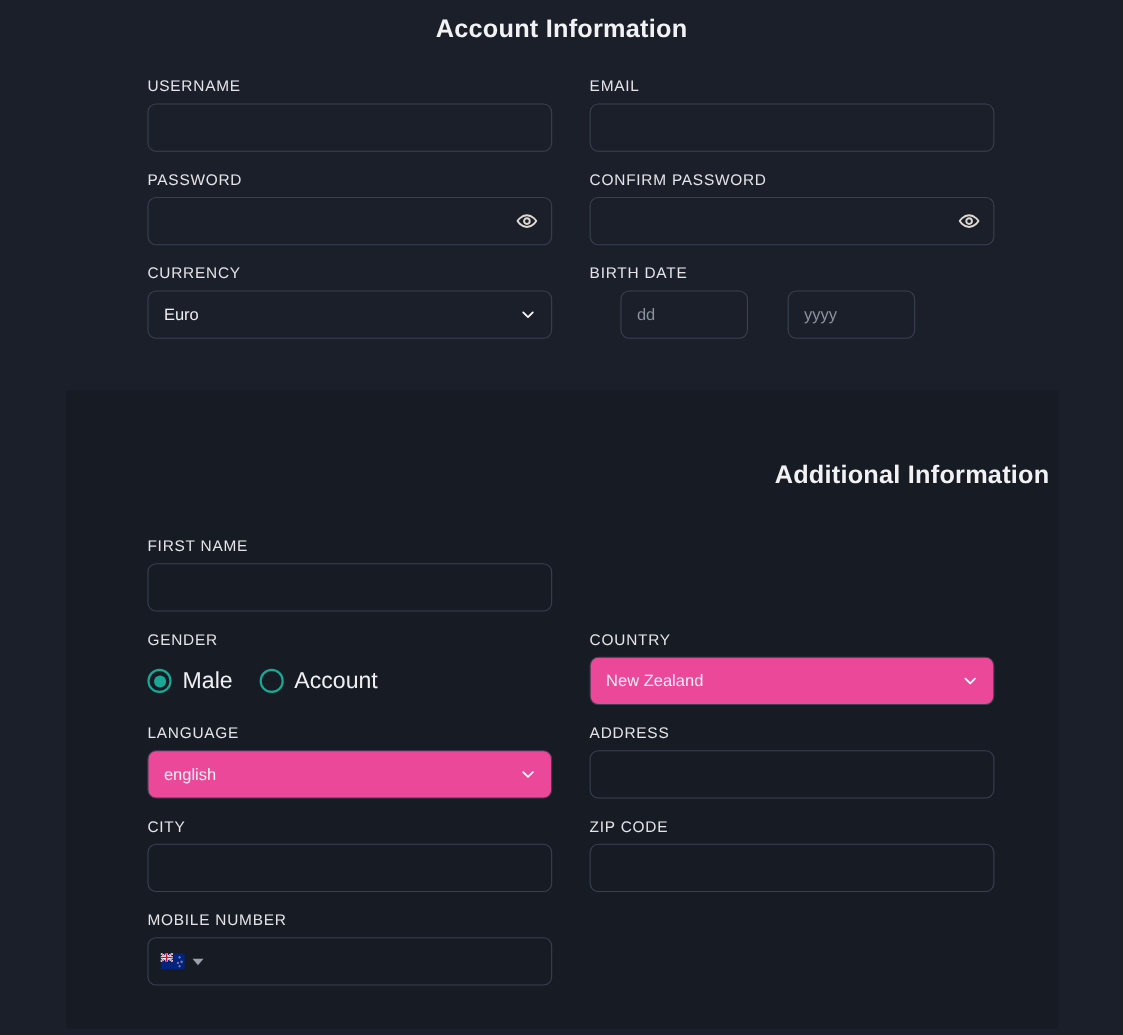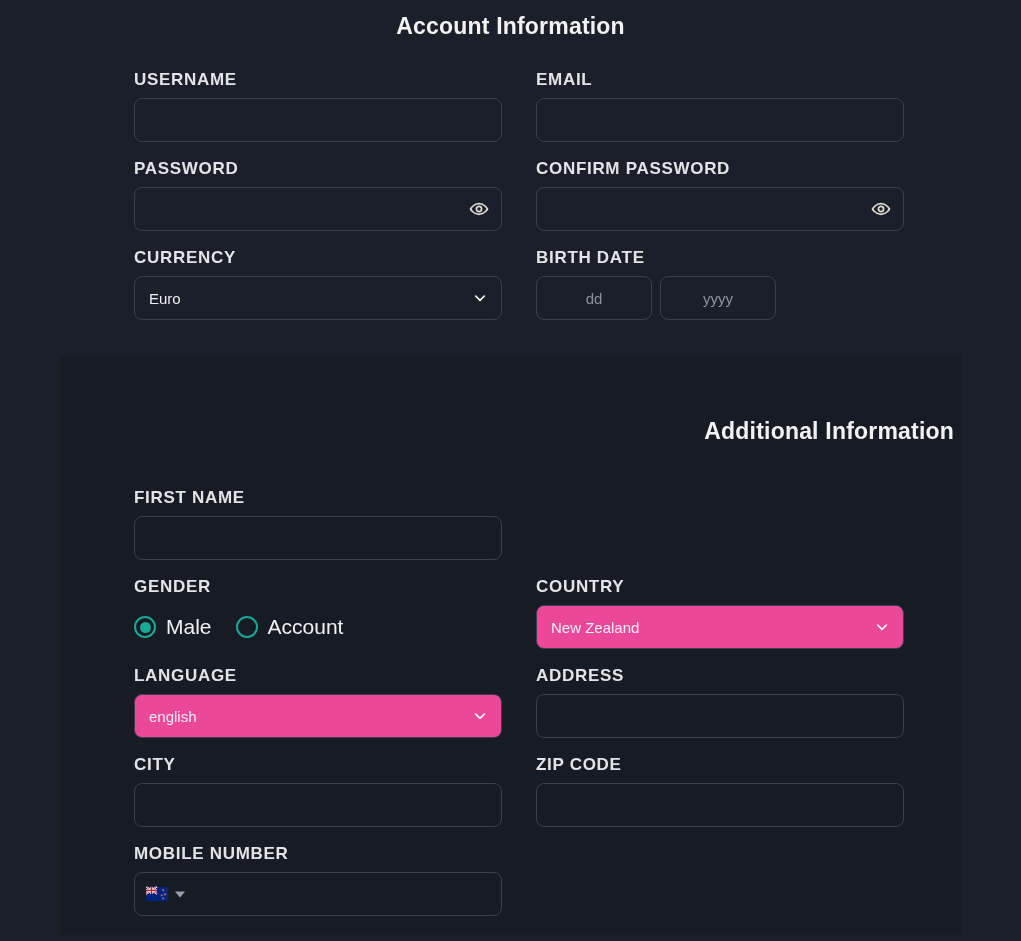--- a/index.html
+++ b/index.html
@@ -82,22 +82,22 @@
     margin-bottom: 17px;
   }
 
   .col {
     width: 368px;
     flex: 0 0 368px;
   }
 
   .label {
     display: block;
-    font-size: 17px;
-    font-weight: bold;
+    font-size: 14px;
+    font-weight: normal;
     letter-spacing: 0.7px;
     color: #e4e4e8;
     margin-bottom: 8px;
     text-transform: uppercase;
   }
 
   .field-wrap {
     position: relative;
   }
 
@@ -169,21 +169,22 @@
   }
 
   
   .date-group {
     display: flex;
     gap: 8px;
   }
   .date-group .input {
     width: 116px;
     flex: 0 0 116px;
-    text-align: center;
+    text-align: left;
+    margin-left: 28px;
   }
 
   
   .radio-group {
     display: flex;
     align-items: center;
     gap: 24px;
     height: 44px;
   }
 

